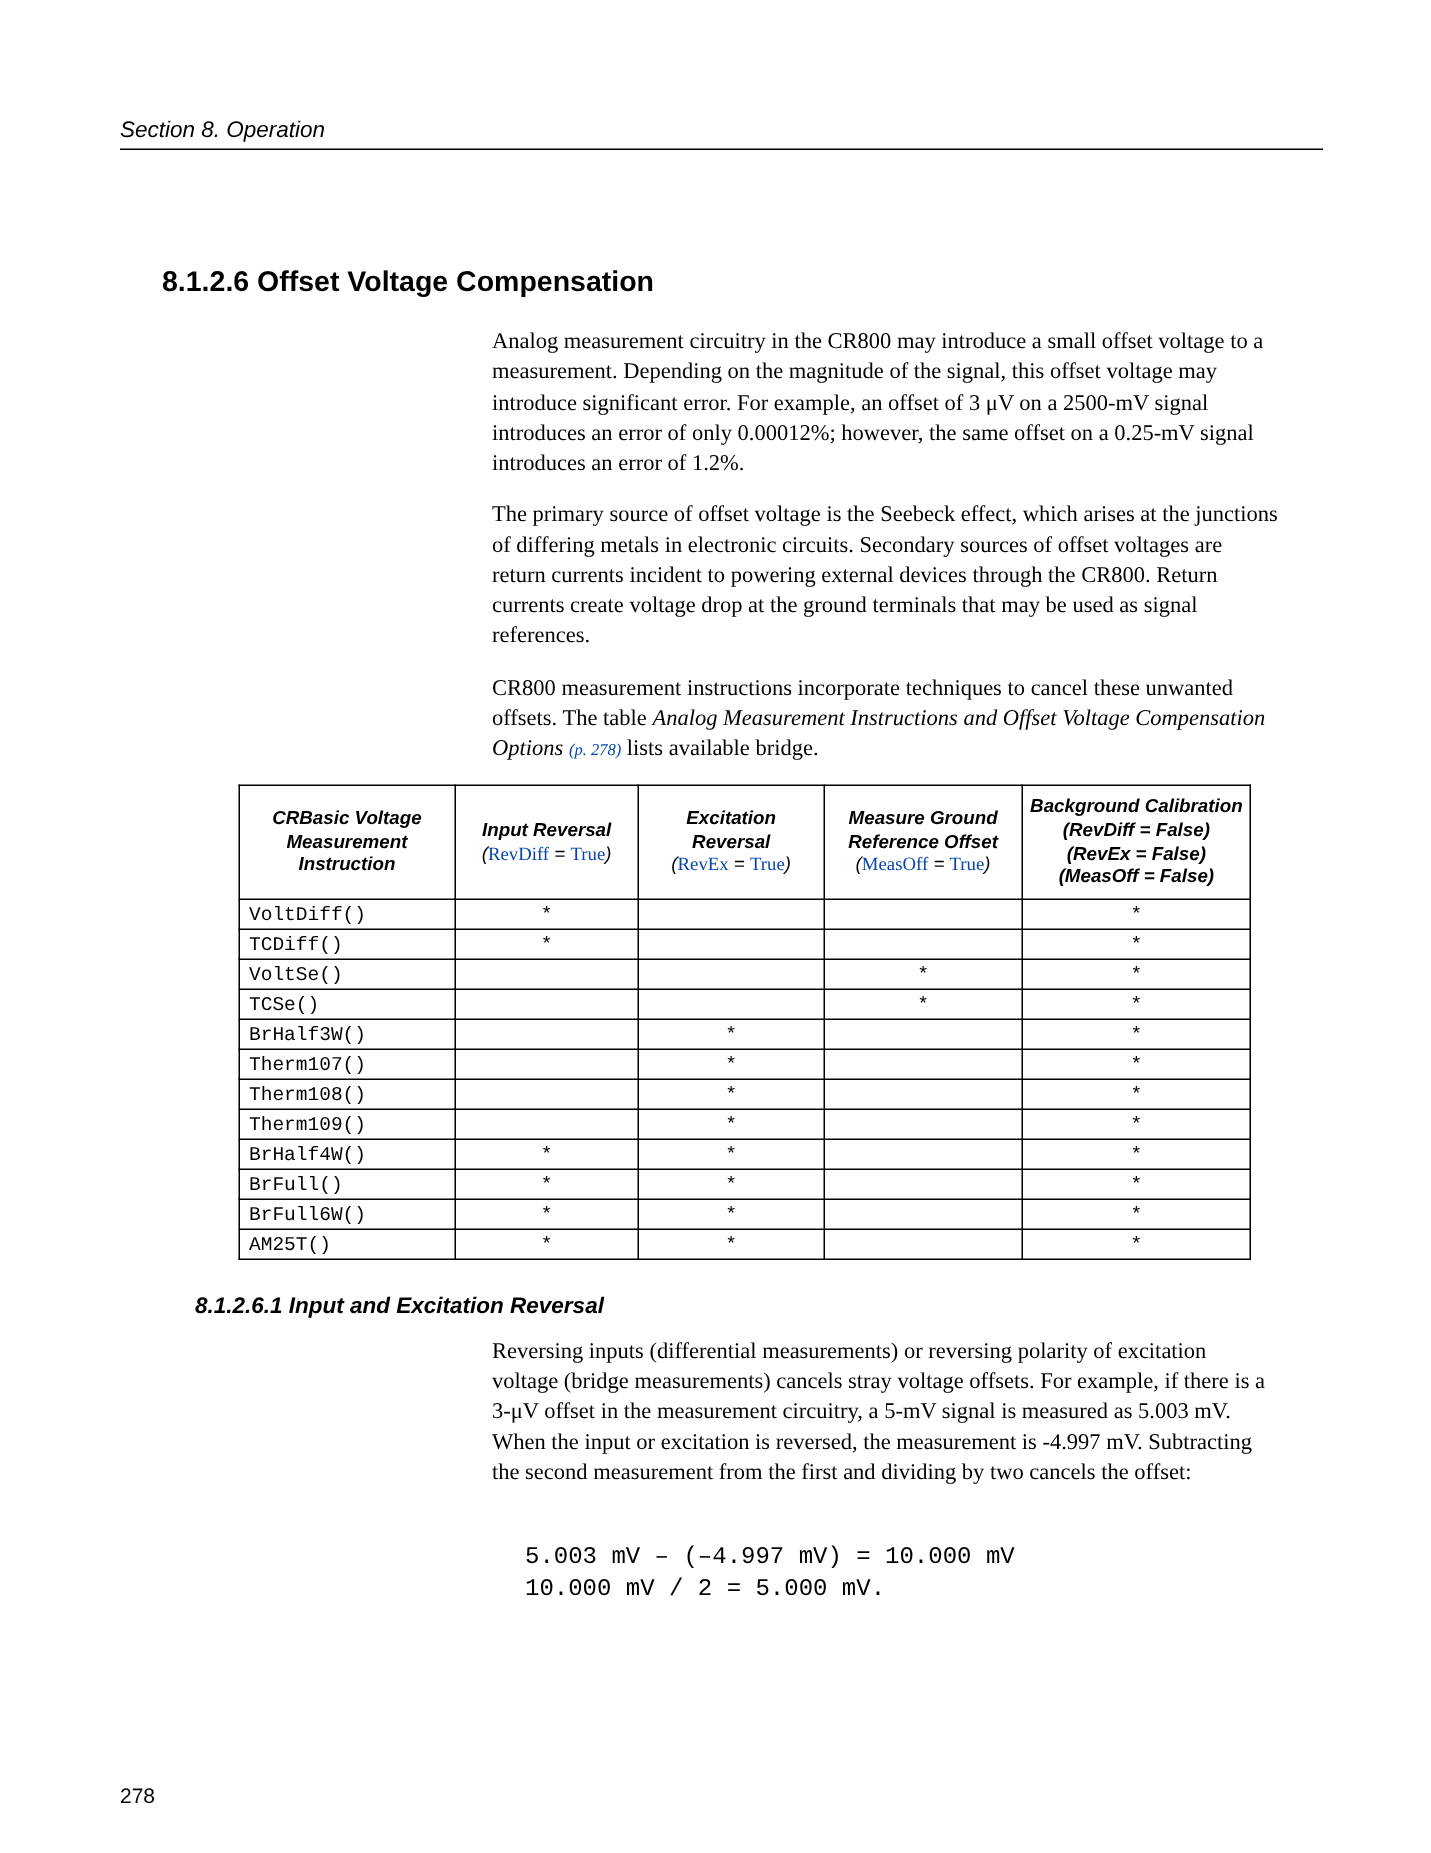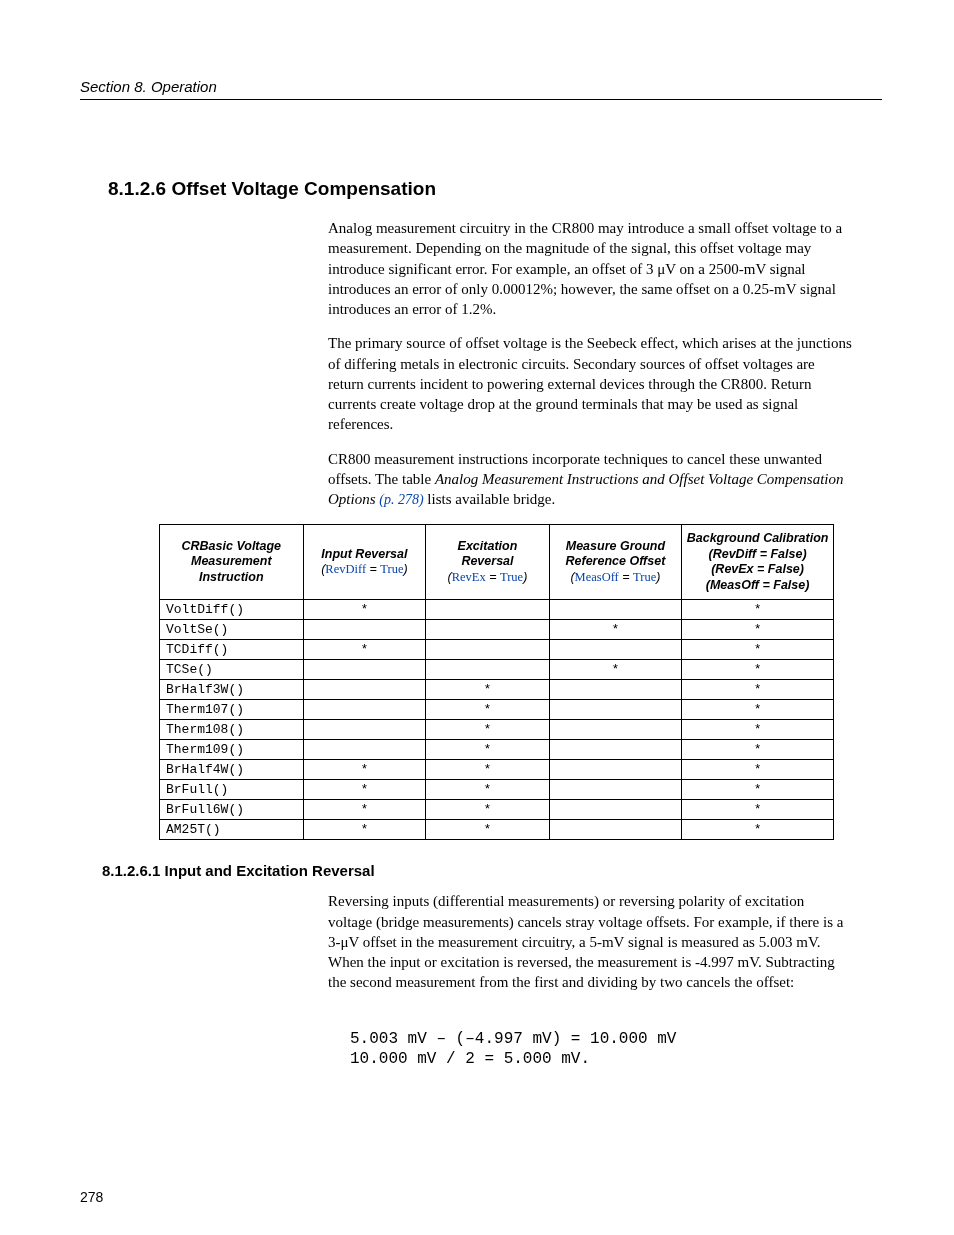--- a/index.html
+++ b/index.html
@@ -40,21 +40,21 @@
     margin-right: 30px;
   }
   .body-block p {
     margin: 0 0 14px 0;
     line-height: 1.35;
   }
   .ital { font-style: italic; }
   .link {
     color: #0645AD;
     font-style: italic;
-    font-size: 14px;
+    font-size: 11px;
   }
   table.offset-table {
     border-collapse: collapse;
     width: 675px;
     margin: 6px 0 0 79px;
     font-size: 13px;
     font-family: Arial, Helvetica, sans-serif;
   }
   table.offset-table caption {
     caption-side: top;
@@ -90,22 +90,23 @@
     text-align: center;
     font-size: 13px;
     height: 17px;
   }
   table.offset-table tbody td:first-child {
     text-align: left;
   }
   .h3 {
     font-family: Arial, Helvetica, sans-serif;
     font-weight: bold;
-    font-size: 15px;
-    margin: 22px 0 12px 22px;
+    font-style: italic;
+    font-size: 15px;
+    margin: 22px 0 12px 50px;
   }
   .code-block {
     font-family: "Courier New", monospace;
     white-space: pre;
     margin-left: 270px;
     font-size: 16px;
     line-height: 1.3;
     margin-top: 36px;
   }
   .page-number {
@@ -164,31 +165,31 @@
     </thead>
     <tbody id="table-body">
     <tr>
           <td>VoltDiff()</td>
           <td>*</td>
           <td></td>
           <td></td>
           <td>*</td>
         </tr>
         <tr>
+          <td>TCDiff()</td>
+          <td>*</td>
+          <td></td>
+          <td></td>
+          <td>*</td>
+        </tr>
+        <tr>
           <td>VoltSe()</td>
           <td></td>
           <td></td>
           <td>*</td>
-          <td>*</td>
-        </tr>
-        <tr>
-          <td>TCDiff()</td>
-          <td>*</td>
-          <td></td>
-          <td></td>
           <td>*</td>
         </tr>
         <tr>
           <td>TCSe()</td>
           <td></td>
           <td></td>
           <td>*</td>
           <td>*</td>
         </tr>
         <tr>

